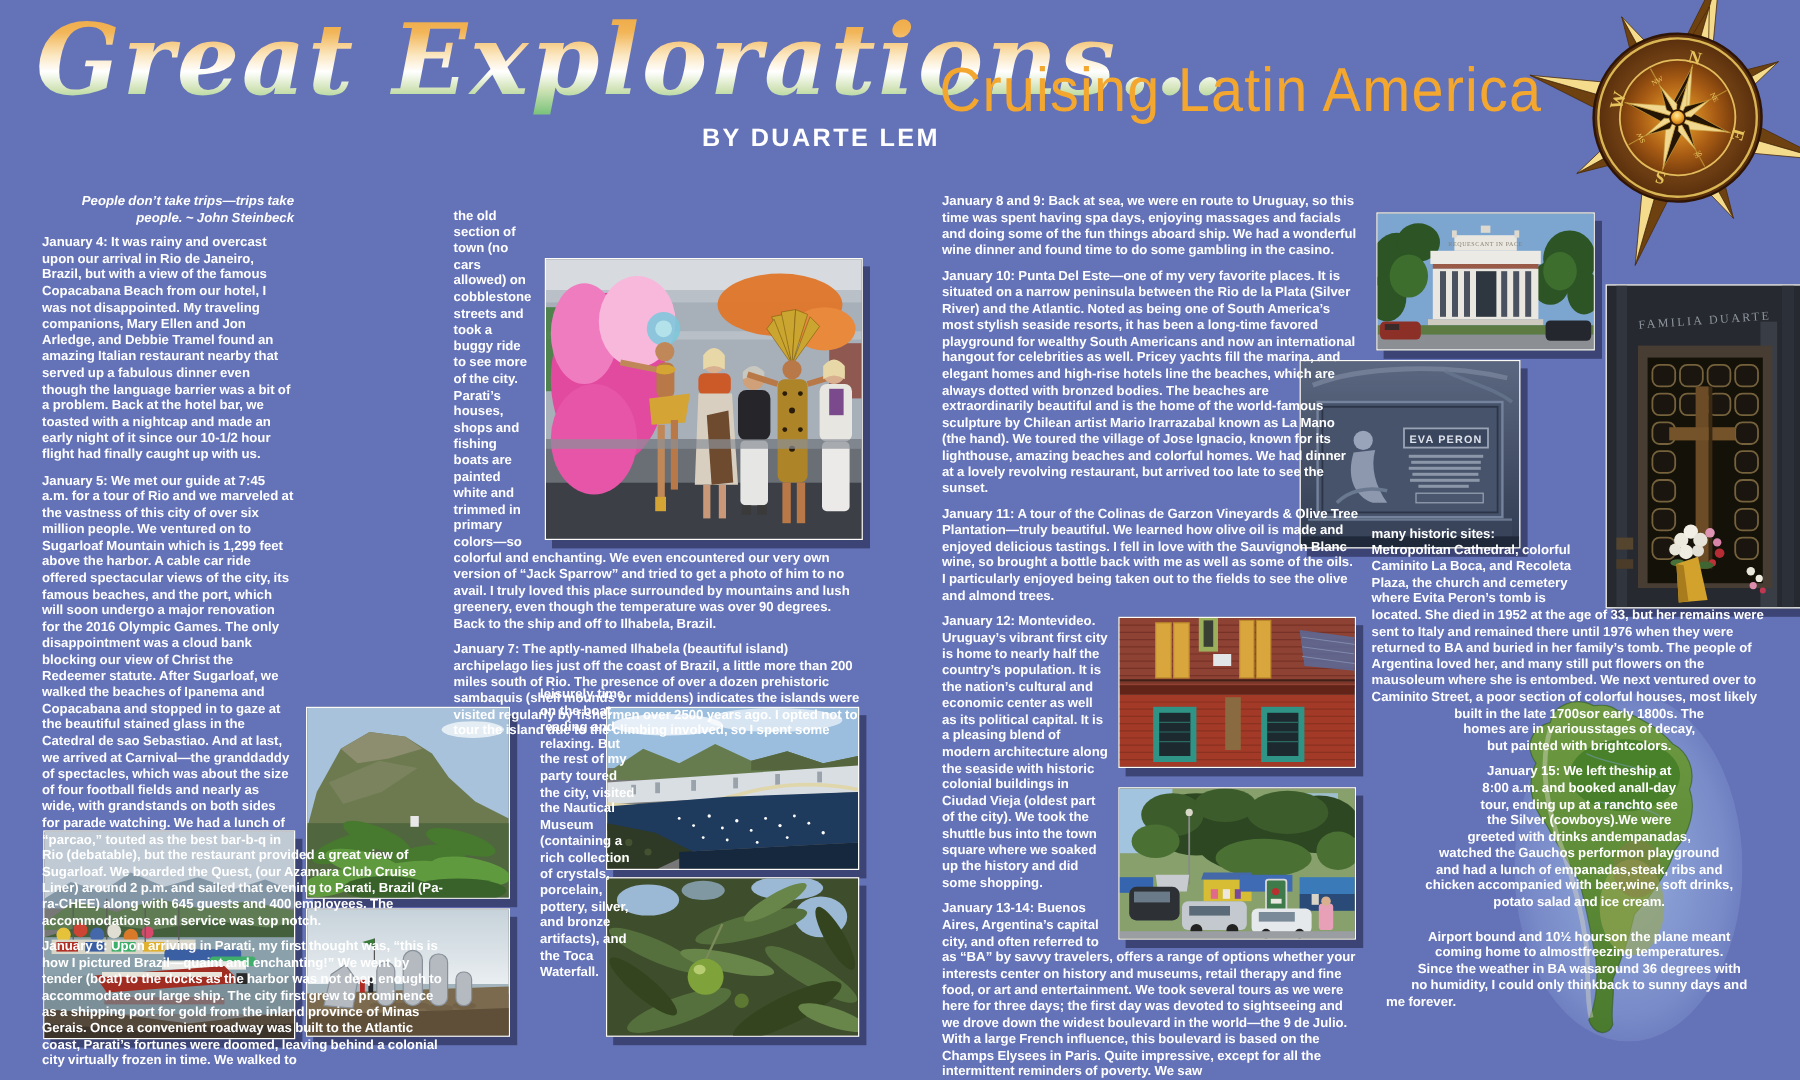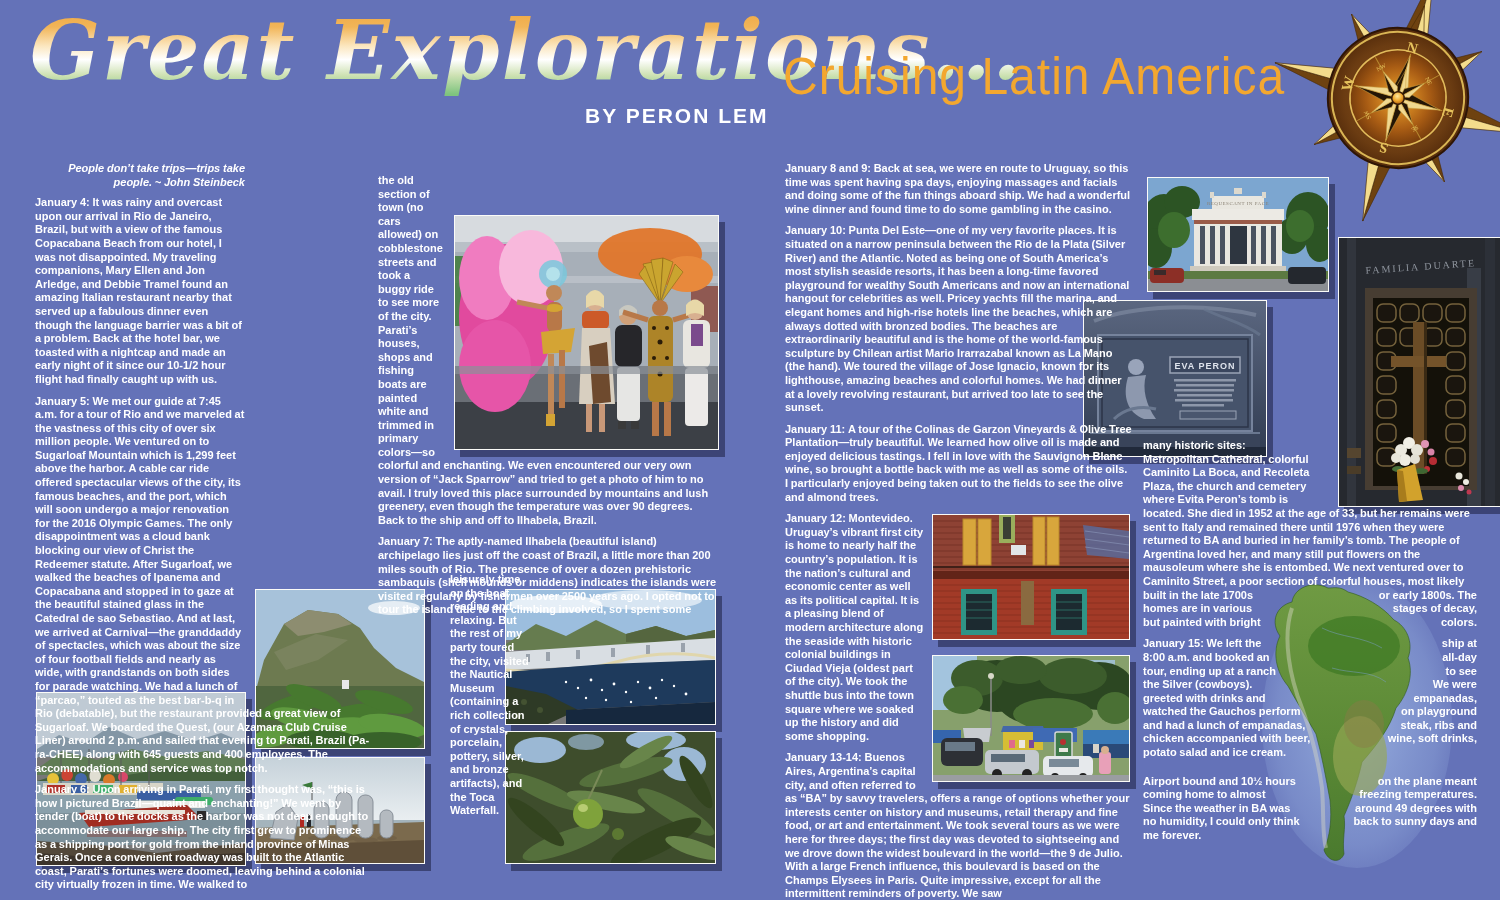--- a/index.html
+++ b/index.html
@@ -23,21 +23,21 @@
          line-height:13.6px; word-spacing:-0.3px; }
   .col p { margin:0 0 8px 0; }
   .quote { font-style:italic; text-align:right; margin:0 0 7px 0; }
   .sp-r { float:right; }
   .frame { border:1px solid #fbfbf8; box-shadow:6px 7px 0 #3c4476; background:#777; line-height:0; }
   .abs { position:absolute; z-index:3; }
   .frame svg { display:block; }
   .side-text { position:absolute; left:450px; top:573px; width:82px; z-index:4;
     font-size:11px; font-weight:bold; line-height:13.6px; }
   
-  .wl { display:flex; justify-content:space-between; line-height:13.6px; min-height:13.6px; }
+  .wl { display:flex; justify-content:center; line-height:13.6px; min-height:13.6px;margin-left:12px; }
   .wl.full { display:block; }
   .g-wrap1 { margin-bottom:8px; }
   .g-jan15 { margin-bottom:15px; }
   .mapsvg { position:absolute; z-index:1; }
   .compass { position:absolute; z-index:2; overflow:visible; }
   .col4 { z-index:4; }
   .tight p { margin:0; }
 </style>
 </head>
 <body>
@@ -142,21 +142,21 @@
         <text transform="rotate(45)" x="0" y="-33">NE</text>
         <text transform="rotate(135)" x="0" y="-33">SE</text>
         <text transform="rotate(225)" x="0" y="-33">SW</text>
       </g>
       <circle r="7" fill="#3a1c06"></circle>
         <circle r="5.5" fill="url(#cBall)"></circle>
     </g>
   </svg>
 
   <div class="script-title">Great Explorations...</div>
-  <div class="byline">BY PERON LEM</div>
+  <div class="byline">BY DUARTE LEM</div>
   <div class="cruising">Cruising Latin America</div>
 
   <div class="frame abs" style="left:36px;top:692px;">
     <svg width="208" height="172" viewBox="0 0 208 172">
       <rect width="208" height="60" fill="#bfcad4"></rect>
       <polygon points="0,56 22,42 48,50 72,34 100,46 128,38 158,48 184,40 208,50 208,64 0,64" fill="#8396a5"></polygon>
       <polygon points="0,76 25,58 60,67 95,56 130,64 170,58 208,66 208,82 0,82" fill="#5f7c54"></polygon>
       <polygon points="0,88 40,76 90,82 140,74 185,80 208,76 208,94 0,94" fill="#435f3b"></polygon>
       <rect y="88" width="208" height="64" fill="#8aa0ab"></rect>
       <rect y="120" width="208" height="32" fill="#7b8f99"></rect>
@@ -746,21 +746,21 @@
         <div class="wl">
           <span class="wl-l">Airport bound and 10½ hours</span>
           <span class="wl-r">on the plane meant</span>
         </div>
         <div class="wl">
           <span class="wl-l">coming home to almost</span>
           <span class="wl-r">freezing temperatures.</span>
         </div>
         <div class="wl">
           <span class="wl-l">Since the weather in BA was</span>
-          <span class="wl-r">around 49 degrees with</span>
+          <span class="wl-r">around 36 degrees with</span>
         </div>
         <div class="wl">
           <span class="wl-l">no humidity, I could only think</span>
           <span class="wl-r">back to sunny days and</span>
         </div>
         <div class="wl full"><span>me forever.</span></div>
       </div>
   </div>
 
 </div>

